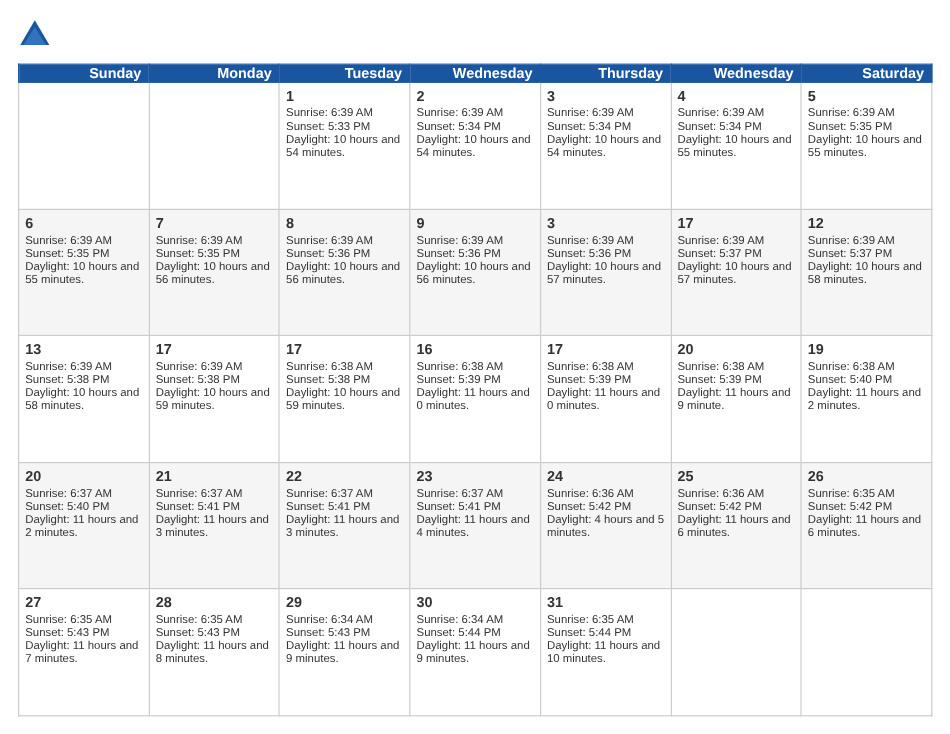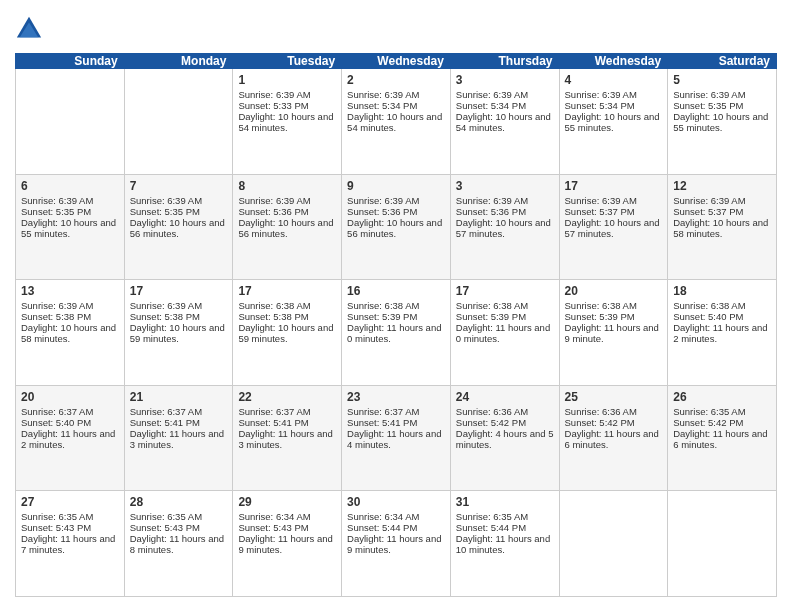--- a/index.html
+++ b/index.html
@@ -243,21 +243,21 @@
             <div>Sunset: 5:39 PM</div>
             <div>Daylight: 11 hours and 0 minutes.</div>
           </td>
           <td>
             <span class="day-number">20</span>
             <div>Sunrise: 6:38 AM</div>
             <div>Sunset: 5:39 PM</div>
             <div>Daylight: 11 hours and 9 minute.</div>
           </td>
           <td>
-            <span class="day-number">18</span>
+            <span class="day-number">19</span>
             <div>Sunrise: 6:38 AM</div>
             <div>Sunset: 5:40 PM</div>
             <div>Daylight: 11 hours and 2 minutes.</div>
           </td>
         </tr>
         <tr>
           <td>
             <span class="day-number">20</span>
             <div>Sunrise: 6:37 AM</div>
             <div>Sunset: 5:40 PM</div>

